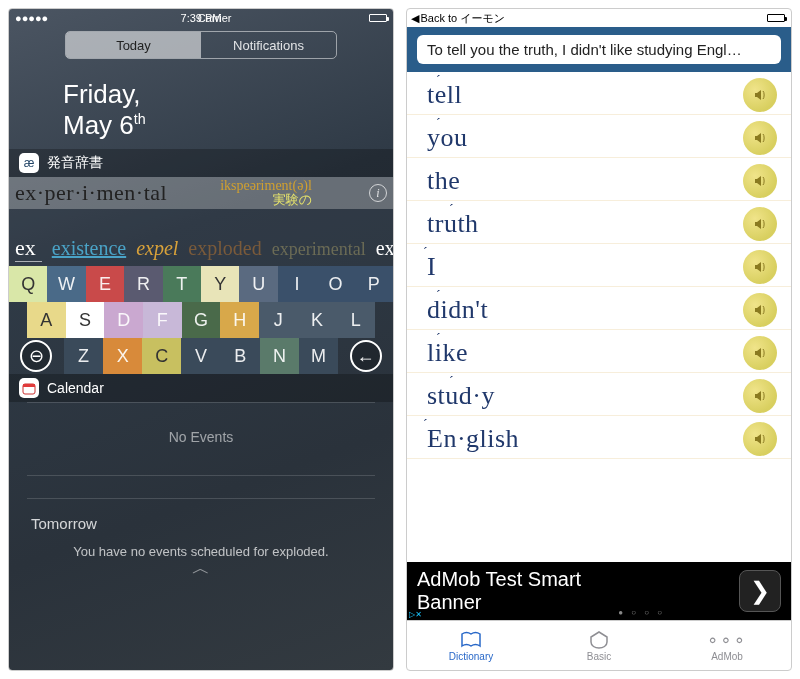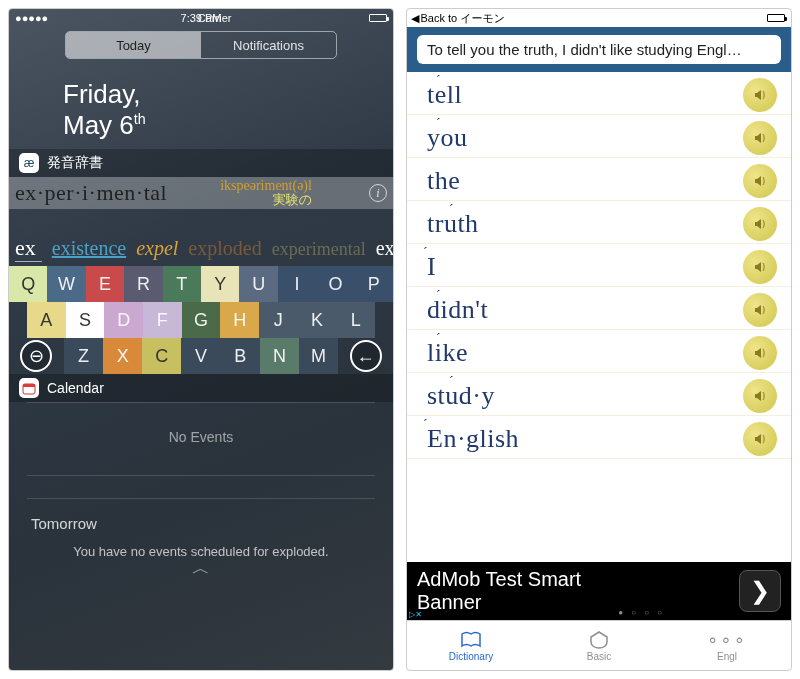--- a/index.html
+++ b/index.html
@@ -415,16 +415,16 @@
           <svg width="20" height="18" viewBox="0 0 20 18">
             <path d="M10 1l8 5v5c0 4-4 6-8 6s-8-2-8-6V6z" fill="none" stroke="currentColor" stroke-width="1.5"></path>
           </svg>
         </div>
         <div>Basic</div>
       </div>
       <div>
         <div class="tab-ico">
           <span style="font-size:18px;letter-spacing:2px;">∘∘∘</span>
         </div>
-        <div>Engl</div>
+        <div>AdMob</div>
       </div>
     </div>
 </div>
 
 </body></html>

